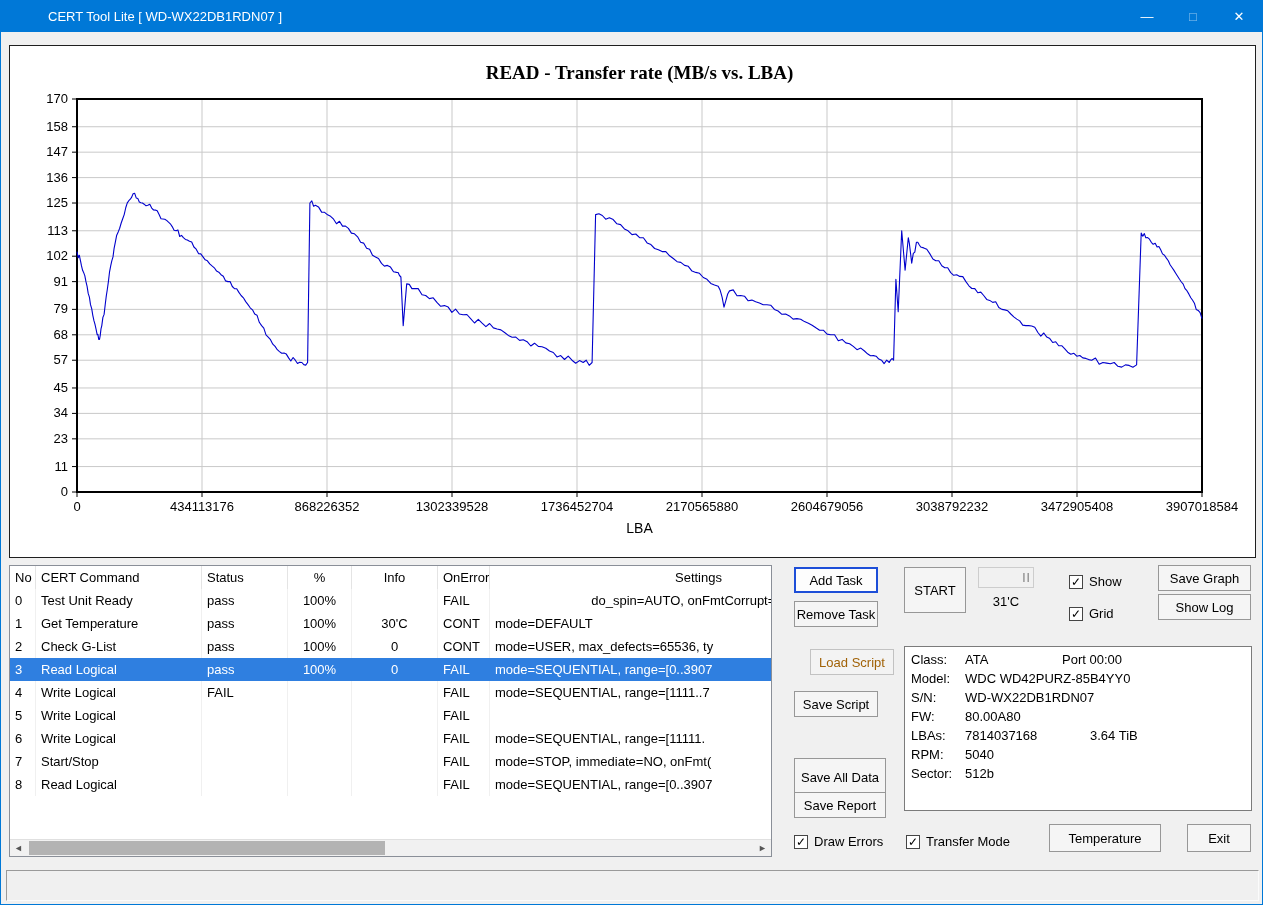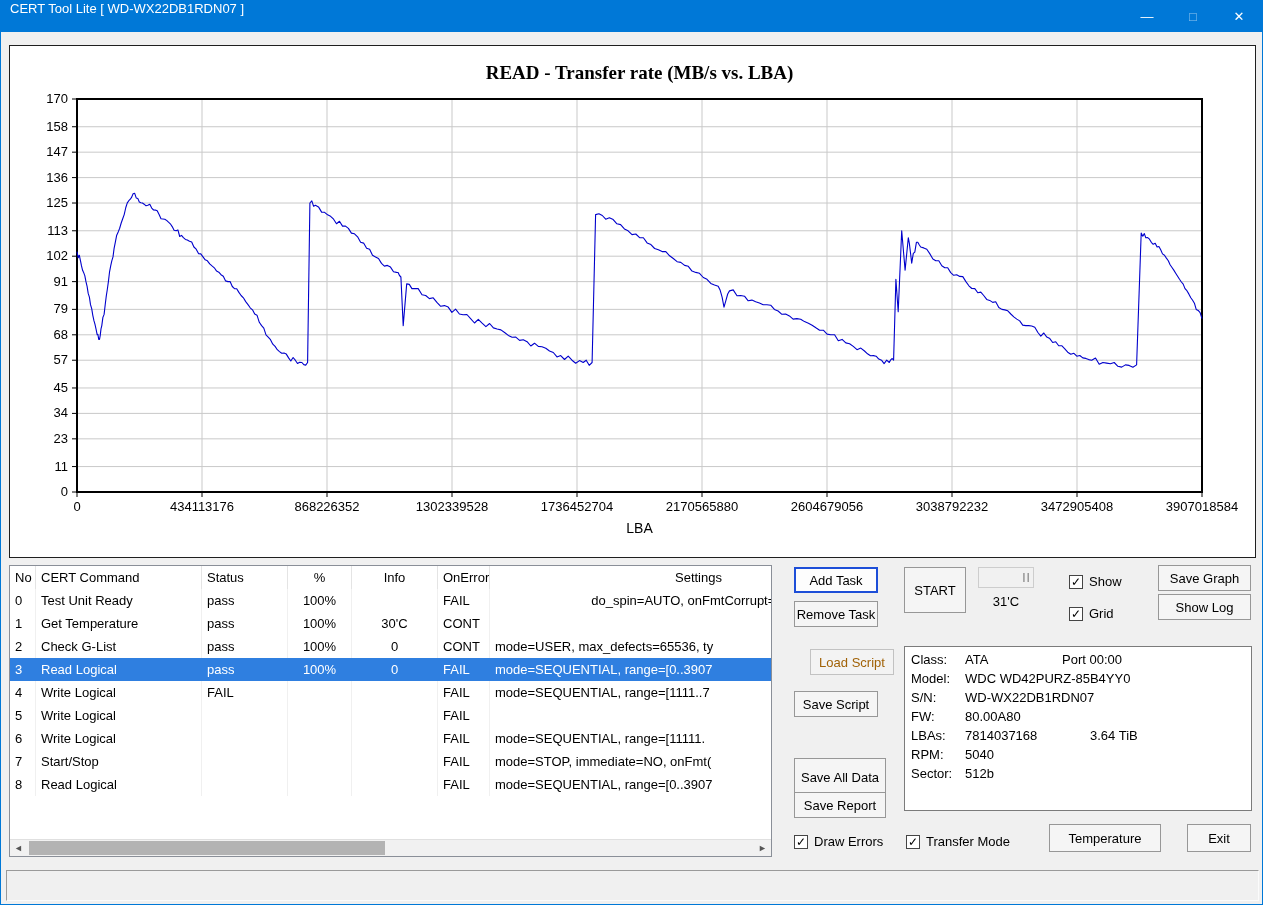--- a/index.html
+++ b/index.html
@@ -3,21 +3,21 @@
 <meta charset="utf-8">
 <style>
   html,body{margin:0;padding:0;}
   body{
     width:1263px;height:905px;position:relative;overflow:hidden;
     background:#f0f0f0;font-family:"Liberation Sans",sans-serif;font-size:13px;color:#000;
   }
   .window{position:absolute;inset:0;border:1px solid #0078d7;box-sizing:border-box;background:#f0f0f0;}
 
   
-  .titlebar{position:absolute;left:0;top:0;right:0;height:31px;background:#0078d7;color:#fff;display:flex;}
+  .titlebar{position:absolute;left:0;top:0;right:0;height:31px;background:#0078d7;color:#fff;display:flex;align-items:center;padding-left:38px;}
   .titlebar .title{padding-left:9px;font-size:13px;white-space:nowrap;}
   .winbtns{margin-left:auto;display:flex;height:100%;}
   .winbtn{width:46px;height:100%;display:flex;align-items:center;justify-content:center;font-size:13px;color:#fff;}
   .winbtn.dim{opacity:.55;}
 
   
   .chart-panel{position:absolute;left:8px;top:44px;width:1247px;height:513px;background:#fff;border:1px solid #1f1f1f;box-sizing:border-box;}
   #chart-svg{display:block;}
   .tick{font:13px "Liberation Sans",sans-serif;fill:#000;}
   .ctitle{font:bold 19px "Liberation Serif",serif;fill:#000;}
@@ -177,20 +177,21 @@
           <div class="td" style="width: 52px; text-align: left;">FAIL</div>
           <div class="td" style="width: 418px; text-align: center;">do_spin=AUTO, onFmtCorrupt=FAIL,</div>
         </div>
         <div class="trow">
           <div class="td" style="width: 26px; text-align: left;">1</div>
           <div class="td" style="width: 166px; text-align: left;">Get Temperature</div>
           <div class="td" style="width: 86px; text-align: left;">pass</div>
           <div class="td" style="width: 64px; text-align: center;">100%</div>
           <div class="td" style="width: 86px; text-align: center;">30'C</div>
           <div class="td" style="width: 52px; text-align: left;">CONT</div>
+          <div class="td" style="width: 418px; text-align: left;">mode=DEFAULT</div>
         </div>
         <div class="trow">
           <div class="td" style="width: 26px; text-align: left;">2</div>
           <div class="td" style="width: 166px; text-align: left;">Check G-List</div>
           <div class="td" style="width: 86px; text-align: left;">pass</div>
           <div class="td" style="width: 64px; text-align: center;">100%</div>
           <div class="td" style="width: 86px; text-align: center;">0</div>
           <div class="td" style="width: 52px; text-align: left;">CONT</div>
           <div class="td" style="width: 418px; text-align: left;">mode=USER, max_defects=65536, ty</div>
         </div>

